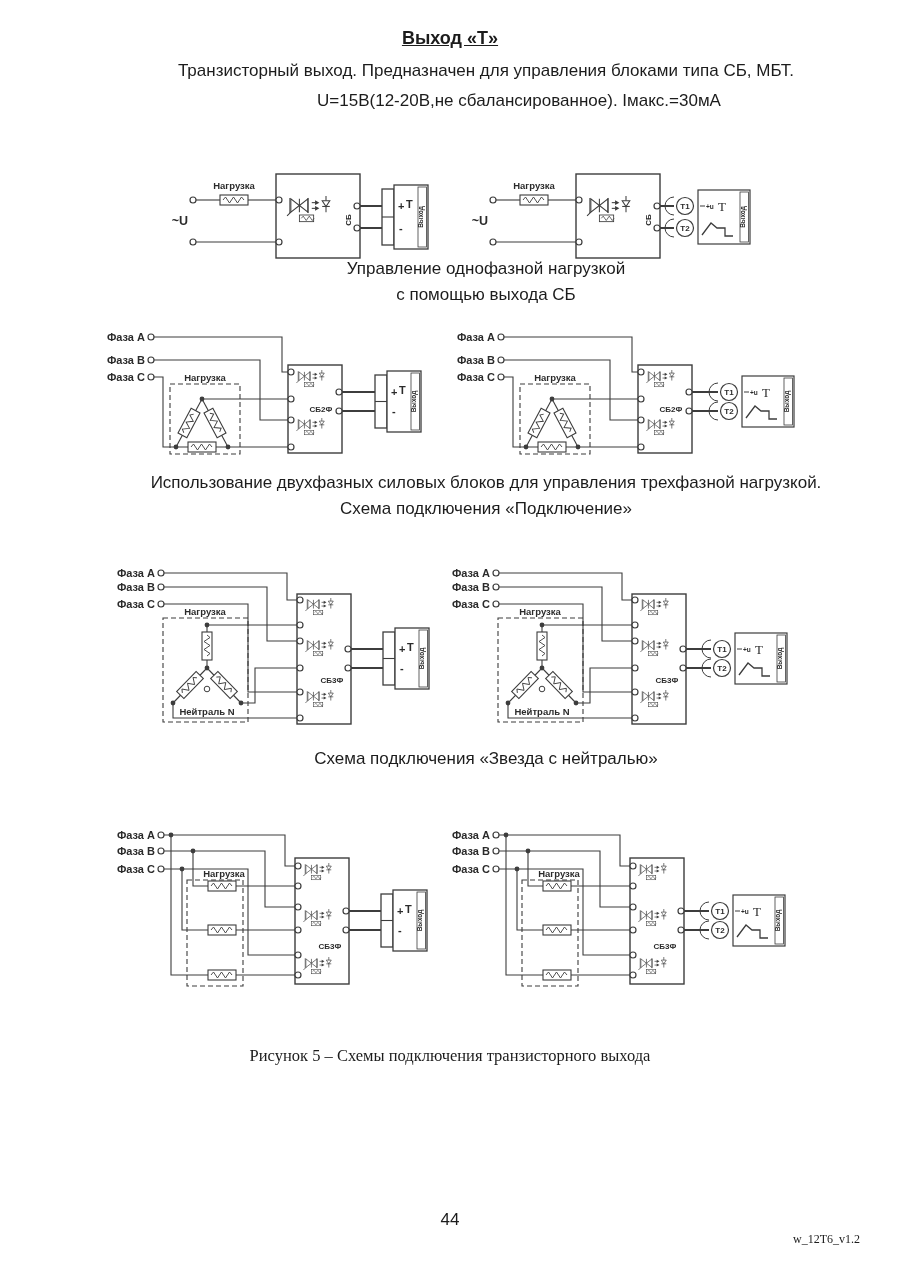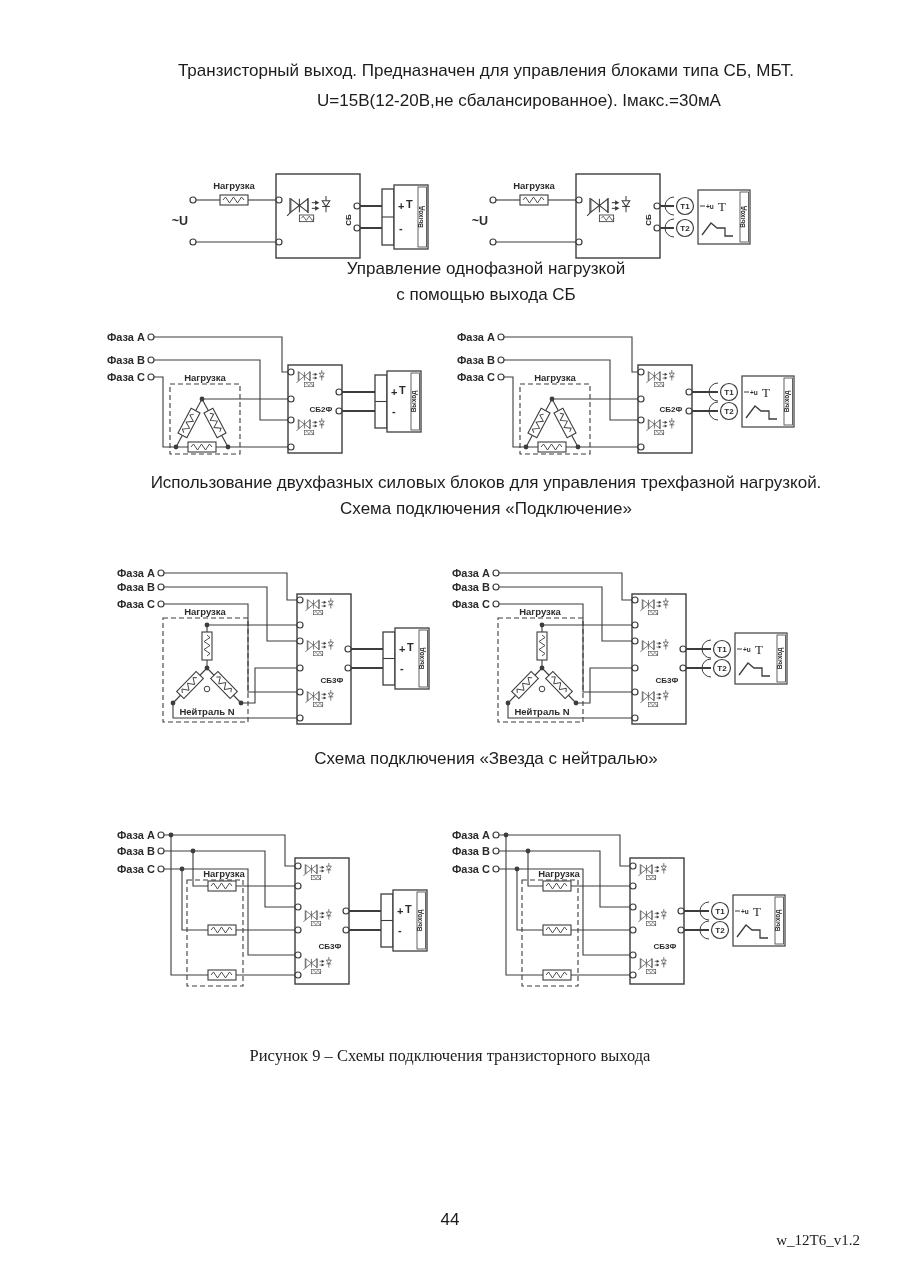--- a/index.html
+++ b/index.html
@@ -5,35 +5,36 @@
   html,body{margin:0;padding:0;background:#e8e8e8;}
   .page{position:relative;width:900px;height:1274px;background:#ffffff;margin:0 auto;
         font-family:"Liberation Sans",sans-serif;color:#1c1c1c;overflow:hidden;}
   .abs{position:absolute;}
   .ctr{left:0;width:900px;text-align:center;}
   .b17{font-size:17px;font-weight:normal;line-height:26px;padding-left:36px;}
   .title{font-size:18px;font-weight:bold;text-decoration:underline;}
   .serif{font-family:"Liberation Serif",serif;font-weight:normal;}
   .figcap{font-size:16.5px;}
   .pagenum{font-size:17px;}
-  .docver{font-size:15px;}
+  .docver{font-size:12px;}
   .dia{position:absolute;}
   svg text{font-family:"Liberation Sans",sans-serif;fill:#2b2b2b;}
   .t6{font-size:6.5px;font-weight:bold;}
   .t8{font-size:8px;font-weight:bold;}
   .t9{font-size:9.5px;font-weight:bold;}
   .t11{font-size:11px;font-weight:bold;}
   .t12{font-size:12.5px;font-weight:bold;}
   .t13s{font-size:13px;font-family:"Liberation Serif",serif;font-weight:normal;}
 </style>
 </head>
 <body>
 
 <div class="page">
 
+  <div class="abs ctr title" style="top:28px;">Выход «Т»</div>
   <div class="abs ctr b17" style="top:58px;">Транзисторный выход. Предназначен для управления блоками типа СБ, МБТ.</div>
   <div class="abs ctr b17" style="top:88px;margin-left:33px;">U=15В(12-20В,не сбалансированное). Iмакс.=30мА</div>
 
   <div class="dia" id="d1a" style="left:148px;top:158px;"><svg viewBox="0 0 300 110" width="300" height="110">
         <text x="86" y="31" class="t9" text-anchor="middle">Нагрузка</text>
         <text x="40" y="67" class="t12" text-anchor="end">~U</text>
         <circle cx="45" cy="42" r="3" fill="#fff" stroke="#3d3d3d" stroke-width="1.2"></circle>
         <circle cx="45" cy="84" r="3" fill="#fff" stroke="#3d3d3d" stroke-width="1.2"></circle>
         <polyline points="48,42 72,42" fill="none" stroke="#3d3d3d" stroke-width="1.1"></polyline>
         <g transform="translate(86 42) rotate(0)">
@@ -784,18 +785,18 @@
     <rect x="355" y="79" width="8.5" height="47" fill="#fff" stroke="#3d3d3d" stroke-width="0.8"></rect>
     <line x1="315" y1="93" x2="320" y2="93" stroke="#3d3d3d" stroke-width="1"></line>
     <text x="321" y="95.5" class="t6" text-anchor="start">+u</text>
     <text x="333" y="98" class="t13s" text-anchor="start">T</text>
     <polyline points="317,119 326,107 332,112 340,112 340,120 348,120" fill="none" stroke="#3d3d3d" stroke-width="1.3"></polyline>
     <text x="359.5" y="102.5" class="t6" text-anchor="middle" transform="rotate(-90 359.5 102.5)">Выход</text>
     </g>
       </svg></div>
 
 
-  <div class="abs ctr serif figcap" style="top:1046px;">Рисунок 9 – Схемы подключения транзисторного выхода</div>
+  <div class="abs ctr serif figcap" style="top:1046px;">Рисунок 5 – Схемы подключения транзисторного выхода</div>
 
   <div class="abs ctr pagenum" style="top:1210px;">44</div>
   <div class="abs serif docver" style="top:1232px;right:40px;">w_12T6_v1.2</div>
 
 </div>
 
 </body></html>

